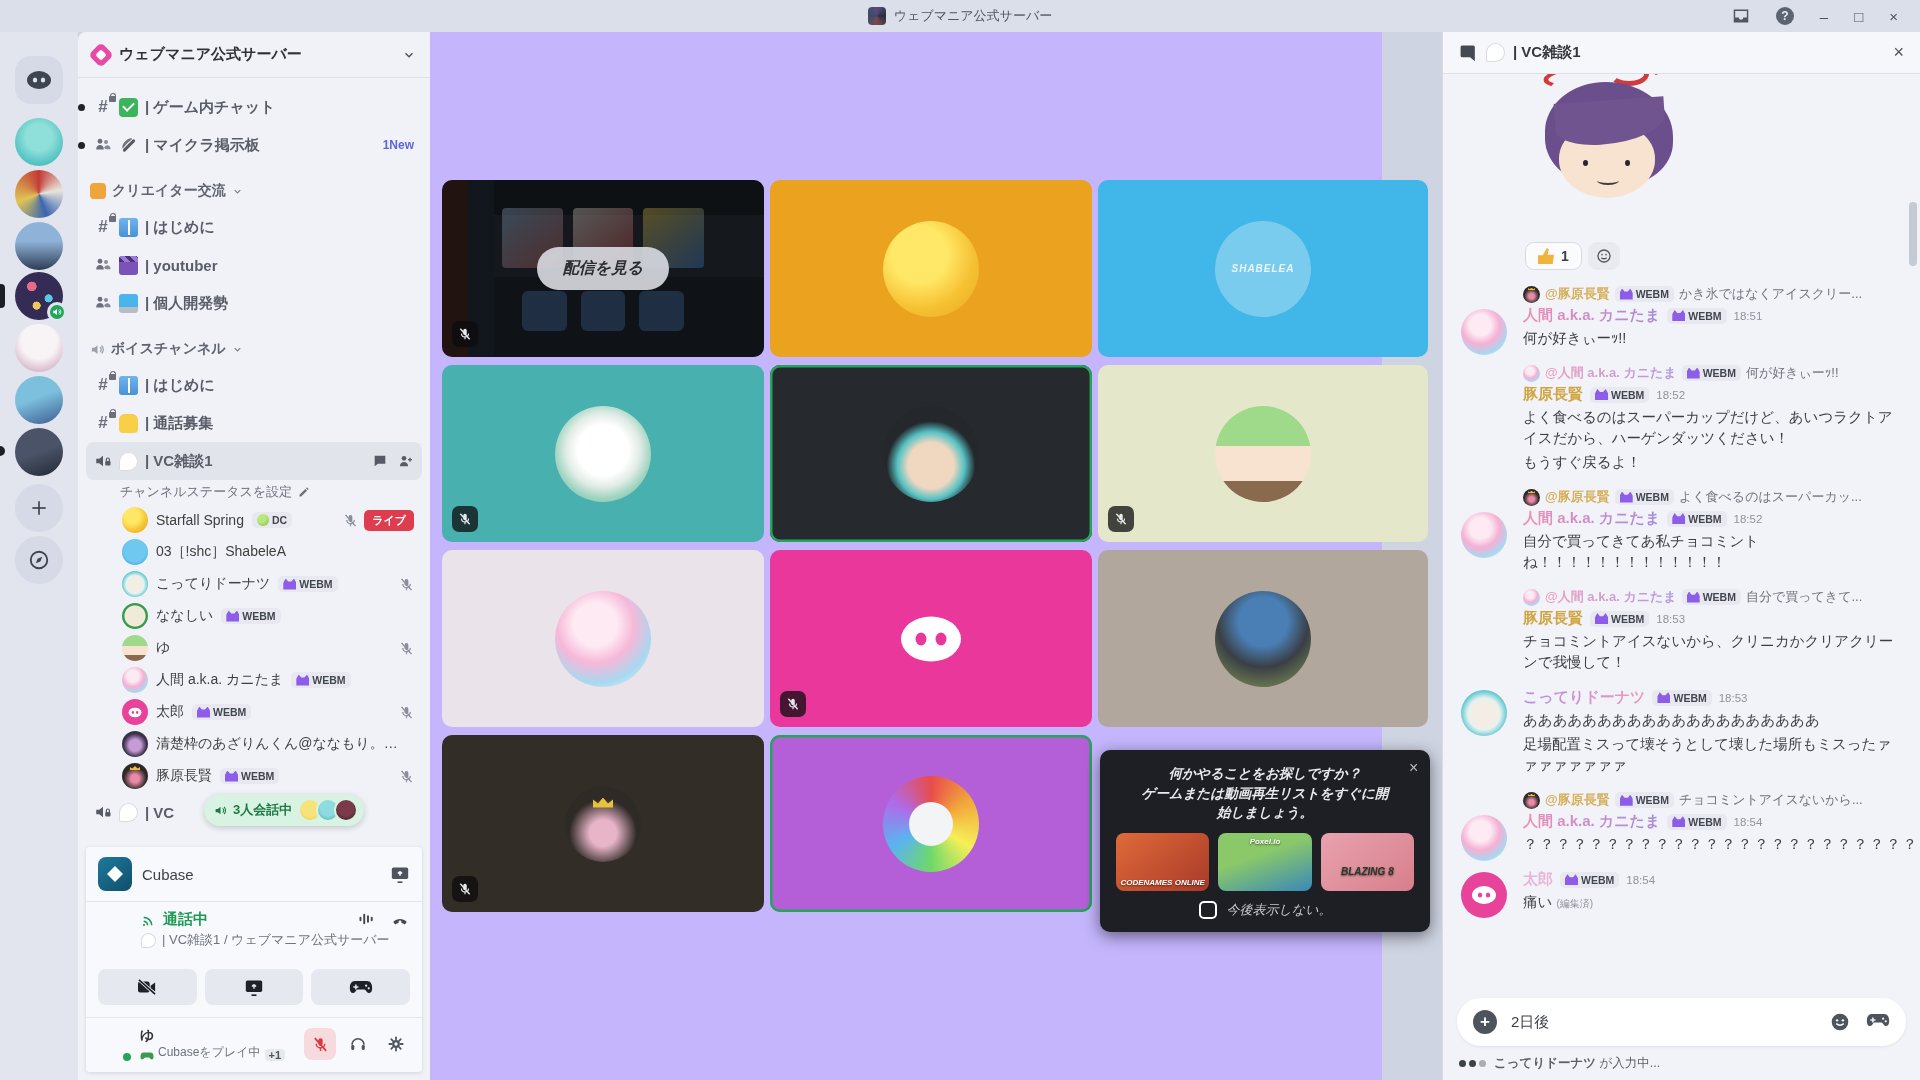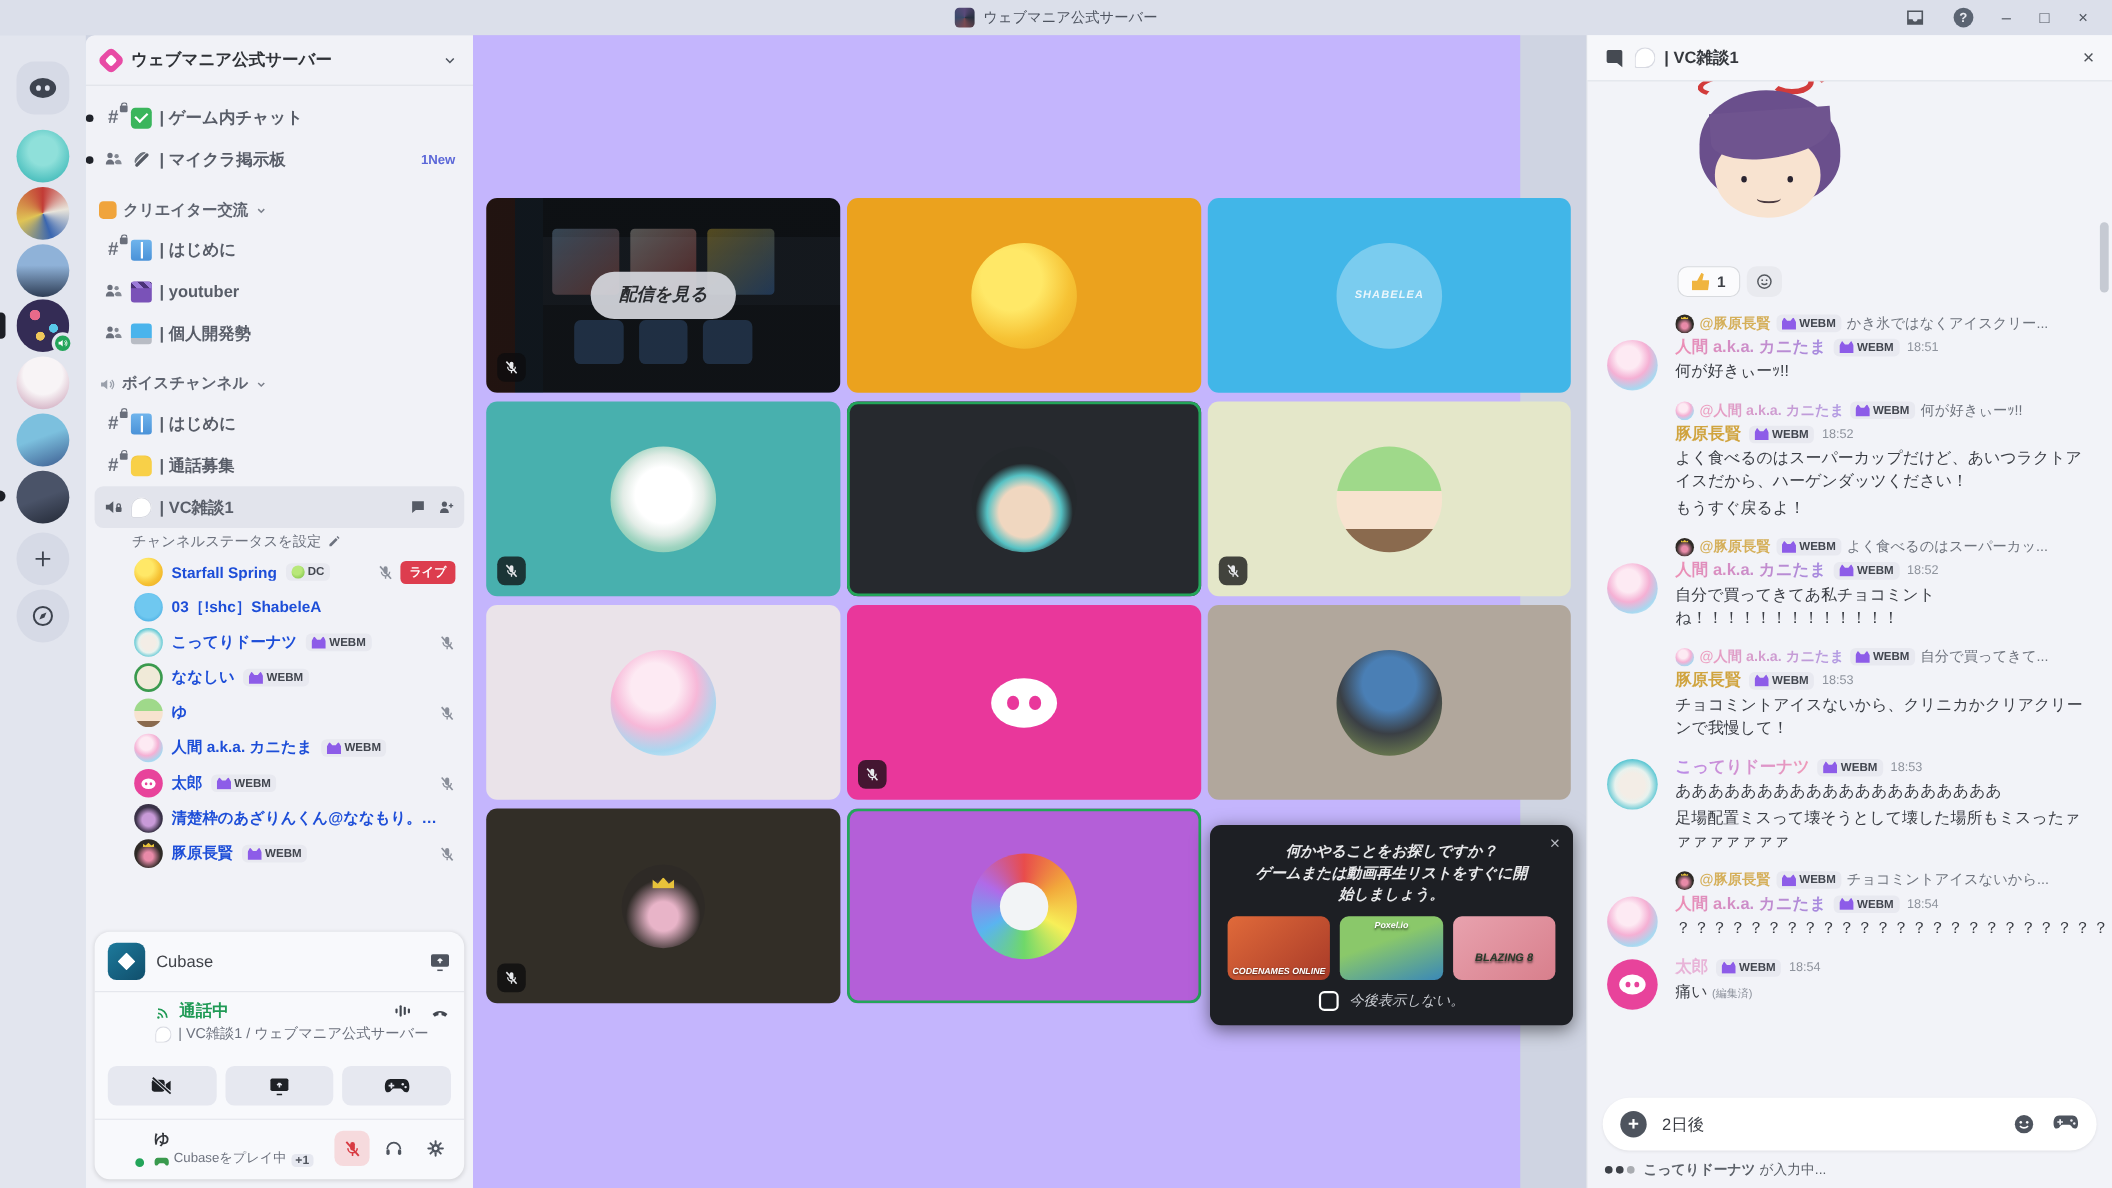--- a/index.html
+++ b/index.html
@@ -60,38 +60,38 @@
   .e-pick { background:transparent; position:relative; }
   .e-pick::after { content:""; position:absolute; left:2px; top:8px; width:16px; height:3px; background:#555a64; transform:rotate(-45deg); border-radius:2px;}
   .e-pick::before { content:""; position:absolute; left:2px; top:4px; width:14px; height:5px; border-top:3px solid #70767f; border-radius:50%; transform:rotate(-45deg);}
   .e-bubble { background:#fff; border-radius:50% 50% 50% 12%; box-shadow:0 0 0 1px #d8dae2 inset; }
   .vc-selected { background:#e2e4ec; }
   .vc-right-icons { margin-left:auto; display:flex; gap:10px; color:#565b66; }
   .vc-status { display:flex; align-items:center; gap:6px; height:24px; padding-left:34px; color:#6d727e; font-size:13px; }
   .party { }
   .party-row { display:flex; align-items:center; gap:8px; height:32px; padding-left:36px; padding-right:8px; }
   .pav { width:26px; height:26px; border-radius:50%; flex:none; }
-  .pname { font-size:14px; color:#1d4ed8; font-weight:bold; white-space:nowrap; overflow:hidden; text-overflow:ellipsis; }
+  .pname { font-size:14px; color:#404040; font-weight:normal; white-space:nowrap; overflow:hidden; text-overflow:ellipsis; }
   .chip { display:inline-flex; align-items:center; gap:3px; background:#e8e9f0; border-radius:5px; padding:2px 5px; font-size:10.5px; font-weight:bold; color:#42464f; flex:none; }
   .cat-ic { width:13px; height:11px; background:#8d5ce8; clip-path:polygon(0 38%,18% 0,38% 28%,62% 28%,82% 0,100% 38%,100% 100%,0 100%); }
   .shroom-ic { width:12px; height:12px; background:linear-gradient(180deg,#d83a42 0 55%, #f0e0d8 55%); border-radius:6px 6px 2px 2px; }
   .blob-ic { width:12px; height:12px; border-radius:50%; background:radial-gradient(circle at 40% 35%, #b8e87a 0 40%, #6fb83a); }
   .p-right { margin-left:auto; display:flex; align-items:center; gap:6px; }
   .mute-ic { color:#8a8f9a; }
   .live-pill { background:#dd3d4e; color:#fff; font-size:11px; font-weight:bold; padding:3px 8px; border-radius:5px; }
   .vc2-row { display:flex; align-items:center; gap:7px; height:40px; padding:0 8px; position:relative; color:#585d68; }
   .talk-pill { position:absolute; left:118px; top:2px; display:flex; align-items:center; gap:6px; background:#d9f3e3; border-radius:18px; padding:4px 6px 4px 10px; box-shadow:0 2px 6px rgba(0,0,0,.18); color:#1d7a46; font-size:13px; font-weight:bold; }
   .talk-avs { display:flex; }
   .talk-avs span { width:24px; height:24px; border-radius:50%; border:2px solid #d9f3e3; margin-left:-6px; }
   .ta1 { background:radial-gradient(circle at 50% 40%, #f8e27a 0 55%, #e8c43a); margin-left:0 !important; }
   .ta2 { background:radial-gradient(circle at 50% 40%, #8fdce0 0 50%, #3aa8b0); }
   .ta3 { background:radial-gradient(circle at 50% 40%, #7a3a4a 0 50%, #2a1a22); }
 
   
-  .bottom-panel { position:absolute; left:8px; right:8px; bottom:8px; background:#f8f9fc; border-radius:14px; box-shadow:0 1px 4px rgba(0,0,0,.12); }
+  .bottom-panel { position:absolute; left:8px; right:8px; bottom:8px; background:#f8f9fc; border-radius:4px; box-shadow:0 1px 4px rgba(0,0,0,.12); }
   .cubase-row { display:flex; align-items:center; gap:10px; padding:10px 12px; border-bottom:1px solid #e3e5ec; }
   .cubase-ic { width:34px; height:34px; border-radius:8px; background:linear-gradient(140deg,#1d7a9c,#104e6b); position:relative; }
   .cubase-ic::after { content:""; position:absolute; left:9px; top:9px; width:16px; height:16px; background:#fff; clip-path:polygon(50% 0,100% 50%,50% 100%,0 50%,35% 50%,50% 35%,65% 50%,50% 65%,35% 50%,0 50%); }
   .cubase-name { font-size:15px; color:#3f4248; flex:1; }
   .call-sec { padding:8px 12px 10px 12px;margin-left:43px; }
   .call-line1 { display:flex; align-items:center; gap:6px; }
   .call-status { color:#1f9a55; font-size:15px; font-weight:bold; flex:1; }
   .call-ics { display:flex; gap:14px; color:#41464f; }
   .call-line2 { display:flex; align-items:center; gap:6px; margin-top:2px; color:#6d727e; font-size:13px; white-space:nowrap; overflow:hidden; }
   .btn-row { display:flex; gap:8px; padding:10px 12px 12px 12px; border-bottom:1px solid #e3e5ec; }
@@ -500,20 +500,43 @@
               <svg width="15" height="15" viewBox="0 0 24 24" fill="currentColor">
                 <path d="M12 3a3 3 0 0 1 3 3v5a3 3 0 0 1-6 0V6a3 3 0 0 1 3-3z"></path>
                 <path d="M6 11a6 6 0 0 0 12 0M12 17v4" stroke="currentColor" stroke-width="2" fill="none"></path>
                 <line x1="4" y1="3" x2="20" y2="21" stroke="currentColor" stroke-width="2.4"></line>
               </svg>
             </span>
           </span>
       </div>
     </div>
 
+    <div class="vc2-row">
+      <span style="color:#565b66">
+          <svg width="18" height="18" viewBox="0 0 24 24" fill="currentColor">
+            <path d="M3 9v6h4l5 4V5L7 9H3z"></path>
+            <rect x="15" y="12" width="7" height="6" rx="1.5"></rect>
+            <path d="M16.5 12V10a2 2 0 0 1 4 0v2" stroke="currentColor" stroke-width="1.6" fill="none"></path>
+          </svg>
+        </span>
+      <span class="emoji-chip e-bubble"></span>
+      <span class="chan-label">| VC</span>
+      <span class="talk-pill">
+        <svg width="13" height="13" viewBox="0 0 24 24" fill="#1d7a46">
+            <path d="M3 9v6h4l5 4V5L7 9H3z"></path>
+            <path d="M16 8a5 5 0 0 1 0 8M18.5 5.5a9 9 0 0 1 0 13" stroke="#1d7a46" stroke-width="2" fill="none"></path>
+          </svg>
+        <span>3人会話中</span>
+        <span class="talk-avs">
+            <span class="ta1"></span>
+            <span class="ta2"></span>
+            <span class="ta3"></span>
+          </span>
+      </span>
+    </div>
   </div>
 
   <div class="bottom-panel">
     <div class="cubase-row">
       <span class="cubase-ic"></span>
       <span class="cubase-name">Cubase</span>
       <span style="color:#4e545e">
           <svg width="20" height="18" viewBox="0 0 24 22" fill="currentColor">
             <rect x="2" y="3" width="20" height="14" rx="2"></rect>
             <path d="M9 20h6v2H9z"></path>

